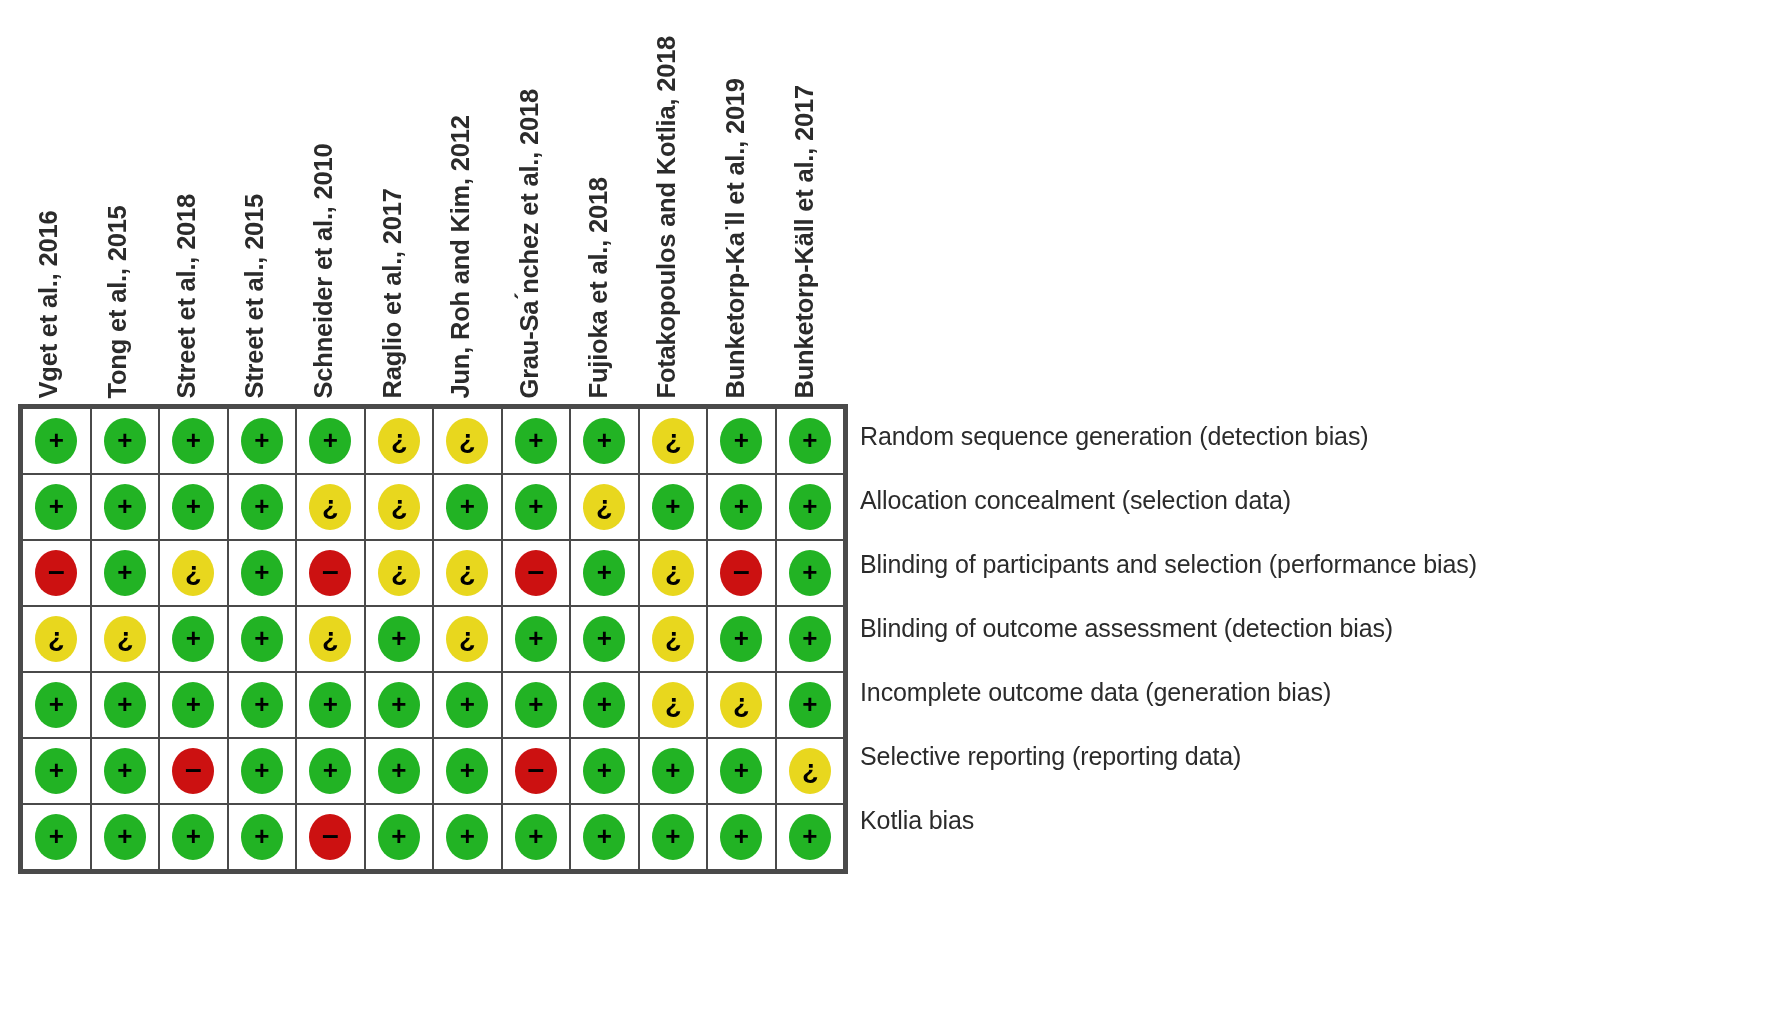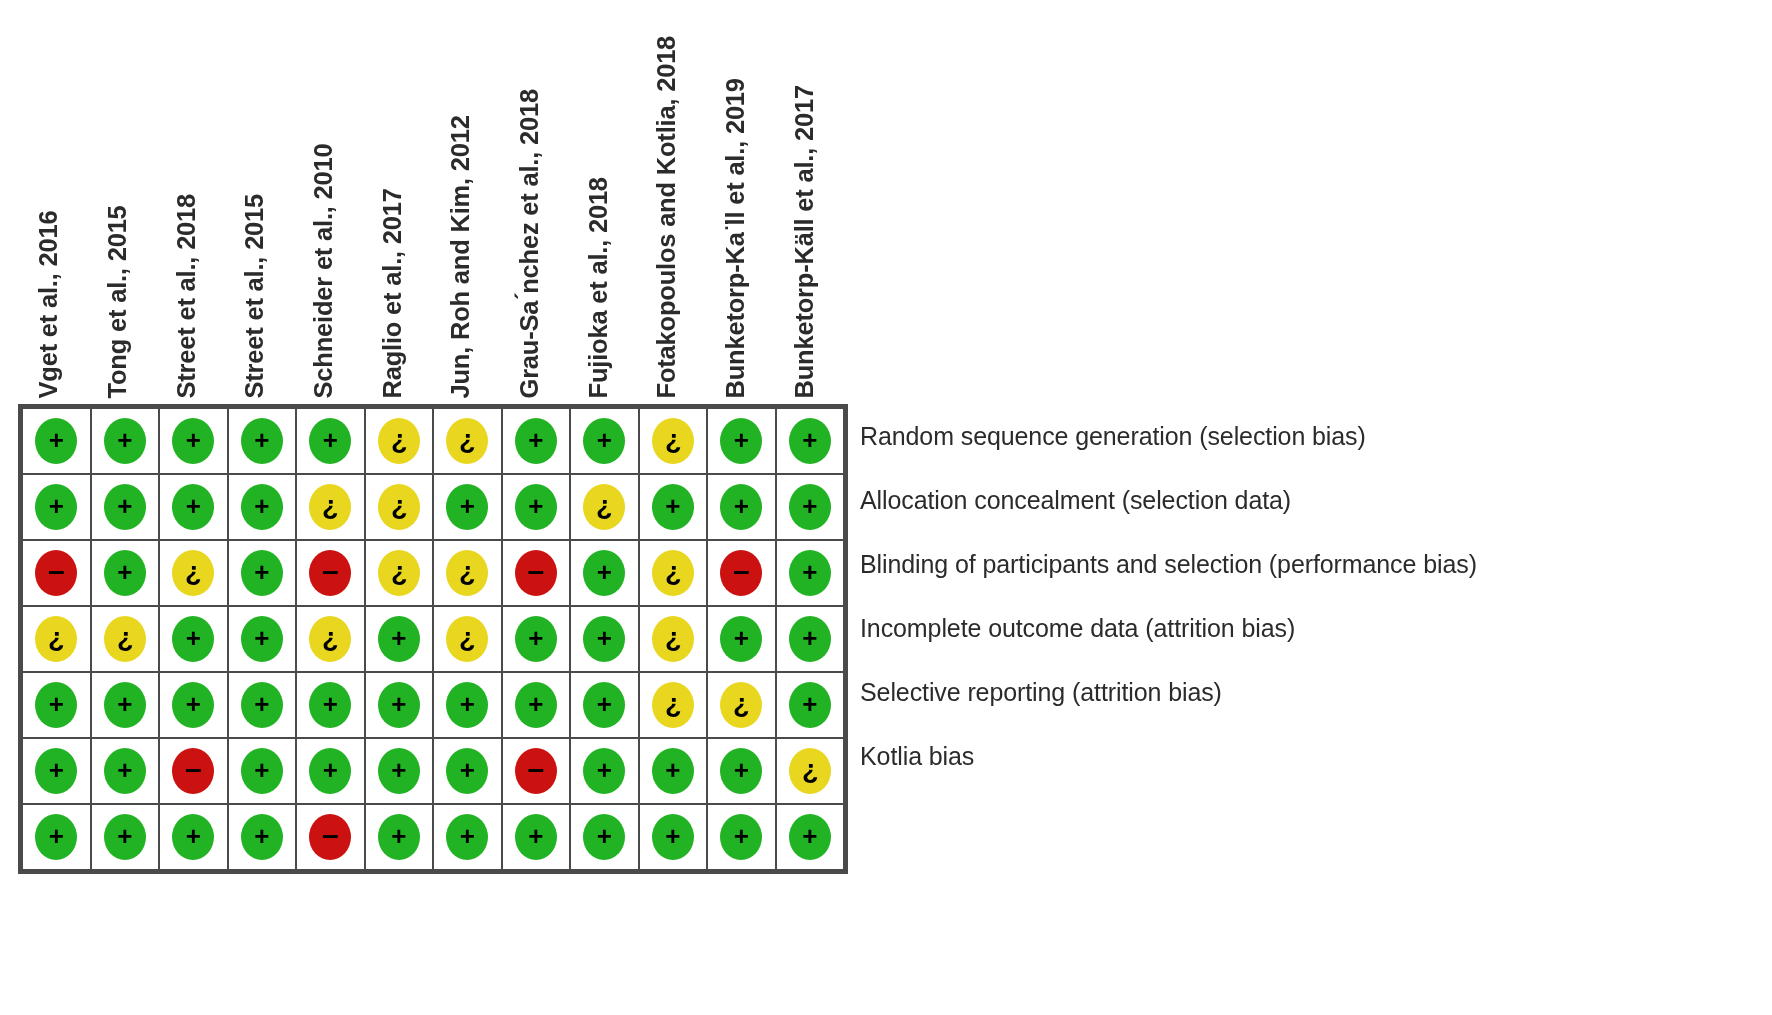--- a/index.html
+++ b/index.html
@@ -393,21 +393,22 @@
               </span></td>
             <td title="Low risk of bias"><span class="judgement low">
                 <span class="glyph">+</span>
               </span></td>
           </tr>
         </tbody>
     </table>
   </div>
 
   <div id="row-labels">
-      <div class="row-label">Random sequence generation (selection bias)</div>
+      <div class="row-label">Random sequence generation (detection bias)</div>
       <div class="row-label">Allocation concealment (selection data)</div>
       <div class="row-label">Blinding of participants and selection (performance bias)</div>
-      <div class="row-label">Incomplete outcome data (attrition bias)</div>
-      <div class="row-label">Selective reporting (attrition bias)</div>
+      <div class="row-label">Blinding of outcome assessment (detection bias)</div>
+      <div class="row-label">Incomplete outcome data (generation bias)</div>
+      <div class="row-label">Selective reporting (reporting data)</div>
       <div class="row-label">Kotlia bias</div>
     </div>
 
 </div>
 
 </body></html>

